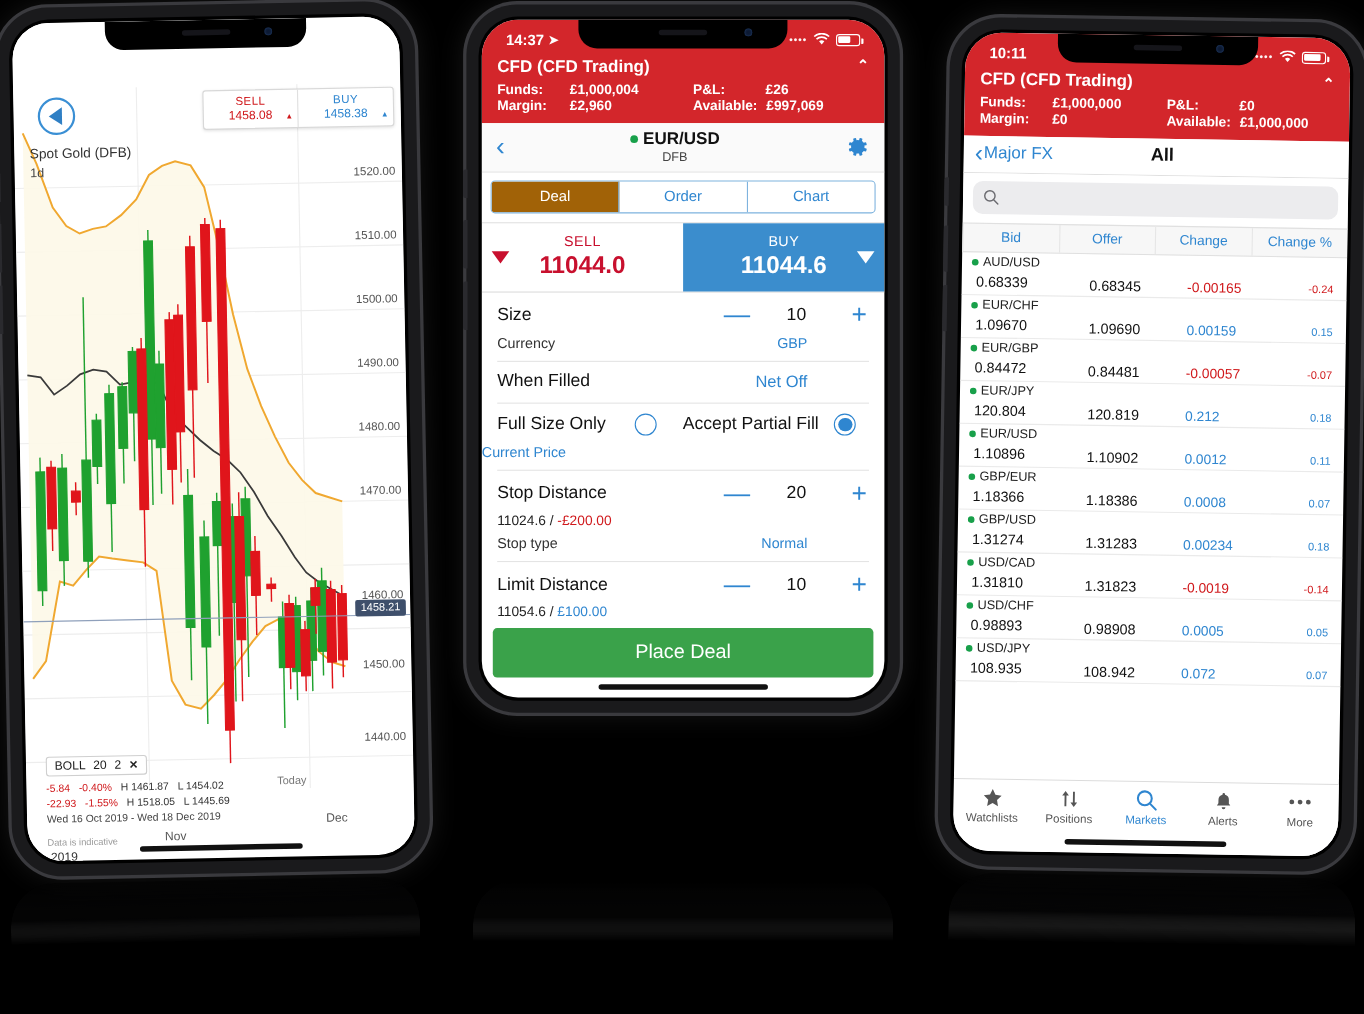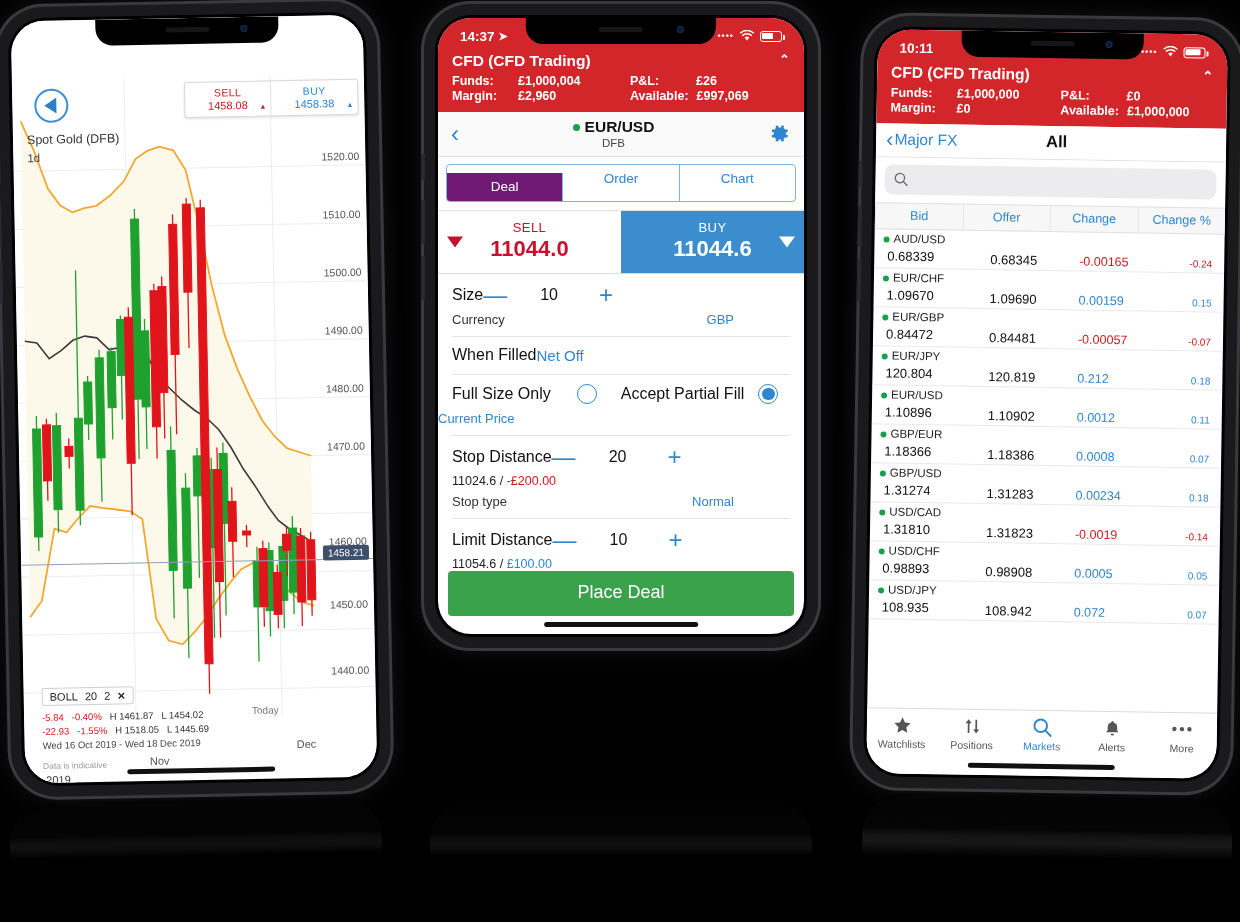--- a/index.html
+++ b/index.html
@@ -103,34 +103,34 @@
   .gdot { display:inline-block; width:7px; height:7px; background:#18a04a;
           border-radius:50%; margin-right:5px; vertical-align:middle; }
   .instr-sub { font-size:11.5px; color:#444; margin-top:1px; }
   .gear { width:23px; height:23px; }
 
   .segbar { padding:7px 8px 8px; background:#fff; }
   .seg { display:flex; border:1px solid #7eb3de; border-radius:4px; overflow:hidden; }
   .seg div { flex:1; text-align:center; padding:6px 0 7px; font-size:13.5px; color:#2f86d0;
              border-right:1px solid #7eb3de; }
   .seg div:last-child { border-right:none; }
-  .seg div.on { background:#701a75; color:#fff;margin-top:8px; }
+  .seg div.on { background:#a16207; color:#fff; }
 
   .sb-row { display:flex; border-top:1px solid #e2e2e2; border-bottom:1px solid #dcdcdc; }
   .sb-cell { flex:1; text-align:center; padding:9px 0 11px; position:relative; }
   .sb-cell.sell { color:#c8102e; }
   .sb-cell.buy { background:#3b8dcd; color:#fff; }
   .sb-cell .l { font-size:13px; letter-spacing:.4px; }
   .sb-cell .v { font-size:22px; font-weight:bold; margin-top:1px; }
   .tri-d { position:absolute; top:50%; transform:translateY(-50%); width:0; height:0;
            border-left:8px solid transparent; border-right:8px solid transparent; }
   .tri-d.left { left:9px; border-top:11px solid #c8102e; }
   .tri-d.right { right:9px; border-top:11px solid #fff; }
 
-  .frow { display:flex; align-items:center; justify-content:flex-start;
+  .frow { display:flex; align-items:center; justify-content:space-between;
           padding:9px 14px 5px; }
   .frow .lab { font-size:16px; color:#111; }
   .stepper { display:flex; align-items:center; gap:26px; }
   .stepper .pm { color:#2f86d0; font-size:24px; line-height:1; font-weight:300; width:18px; text-align:center; }
   .stepper .num { font-size:16px; color:#111; min-width:44px; text-align:center; }
   .srow { display:flex; align-items:center; justify-content:space-between;
           padding:0 14px 9px; font-size:13px; }
   .srow .k { color:#333; }
   .srow .v { color:#2f86d0; }
   .div { height:1px; background:#e4e4e4; margin:0 14px; }

